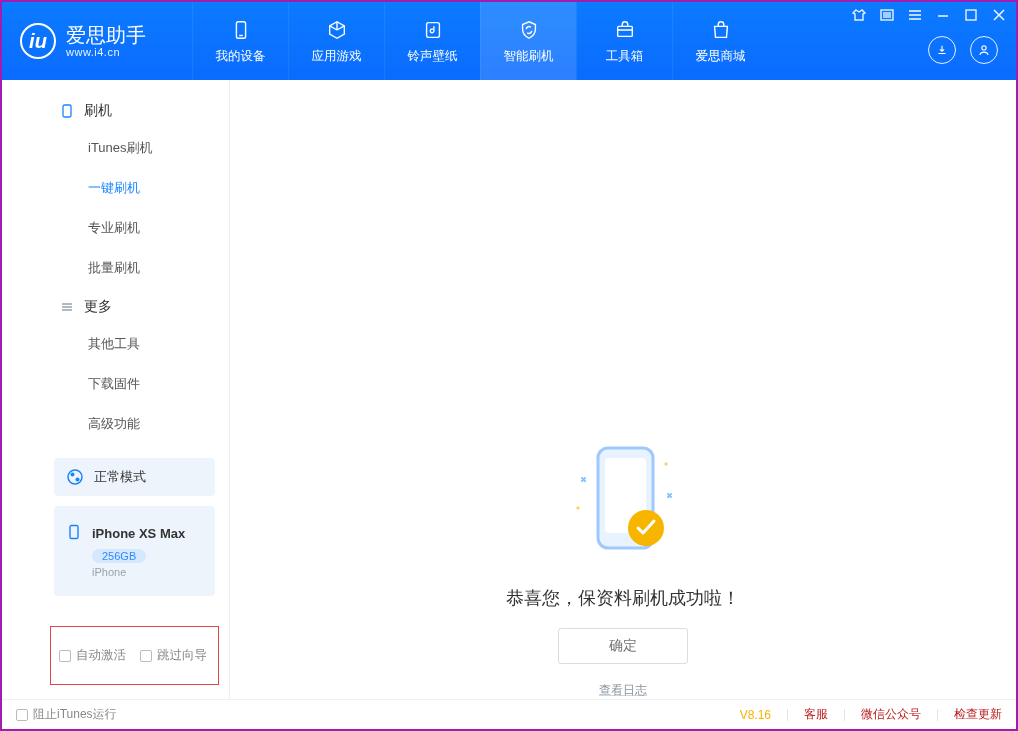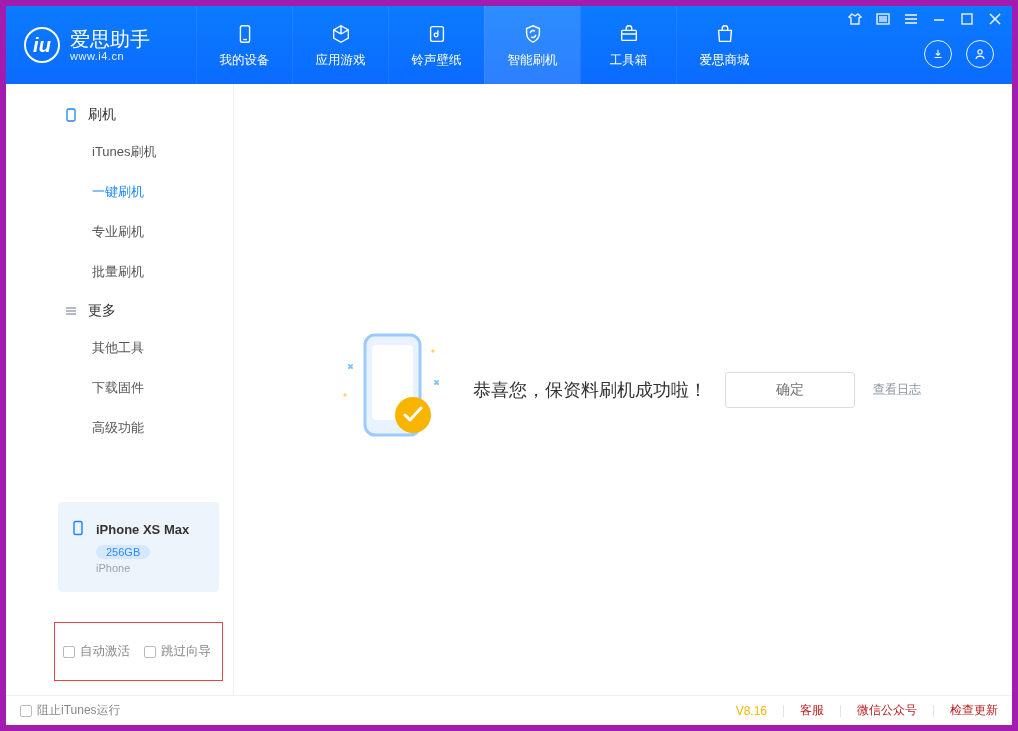--- a/index.html
+++ b/index.html
@@ -1,17 +1,17 @@
 <!DOCTYPE html>
 <html><head>
 <meta charset="utf-8">
 <style>
 * { margin: 0; padding: 0; box-sizing: border-box; }
 body { font-family: "Microsoft YaHei", "PingFang SC", sans-serif; font-size: 13px; color: #333; background: #fff; }
-.window { width: 1018px; height: 731px; border: 6px solid #a21caf; display: flex; flex-direction: column; position: relative; }
+.window { width: 1018px; height: 731px; border: 2px solid #a21caf; display: flex; flex-direction: column; position: relative; }
 
 
 .header { height: 78px; background: linear-gradient(to bottom, #0b7bff, #0b6bff); display: flex; align-items: stretch; color: #fff; position: relative; }
 .logo-area { width: 190px; display: flex; align-items: center; padding-left: 18px; gap: 10px; }
 .logo-circle { width: 36px; height: 36px; border-radius: 50%; border: 2px solid #fff; display: flex; align-items: center; justify-content: center; font-size: 20px; font-weight: bold; font-style: italic; }
 .logo-text { display: flex; flex-direction: column; line-height: 1.1; }
 .logo-title { font-size: 20px; font-weight: 500; }
 .logo-sub { font-size: 11px; opacity: .9; letter-spacing: .5px; }
 .nav { display: flex; }
 .nav-item { width: 96px; display: flex; flex-direction: column; align-items: center; justify-content: center; gap: 5px; cursor: pointer; border-left: 1px solid rgba(255,255,255,.08); }
@@ -38,21 +38,21 @@
 .device-card { background: #eef4fb; border-radius: 4px; padding: 18px 12px; }
 .device-row1 { display: flex; align-items: center; gap: 10px; }
 .device-name { font-size: 13px; font-weight: 600; color: #333; }
 .capacity-badge { display: inline-block; margin-top: 6px; margin-left: 26px; background: #d6e8ff; color: #2a8cff; border-radius: 10px; padding: 1px 10px; font-size: 11px; }
 .device-sub { margin-left: 26px; font-size: 11px; color: #9aa3ad; margin-top: 3px; }
 .options-box { margin: 20px 10px 14px; border: 1.5px solid #e04646; padding: 20px 8px; display: flex; gap: 14px; }
 .chk { display: flex; align-items: center; gap: 5px; font-size: 12.5px; color: #888; cursor: pointer; }
 .chk-box { width: 12px; height: 12px; border: 1px solid #bbb; border-radius: 2px; }
 
 
-.main { flex: 1; display: flex; flex-direction: row; align-items: center; justify-content: center; gap: 18px; }
+.main { flex: 1; display: flex; flex-direction: column; align-items: center; justify-content: flex-end; gap: 18px; }
 .illus { width: 130px; height: 130px; position: relative; }
 .msg-title { font-size: 18px; color: #333; }
 .ok-btn { width: 130px; height: 36px; border: 1px solid #d7dde4; background: #fff; border-radius: 3px; font-size: 14px; color: #737373; cursor: pointer; }
 .log-link { font-size: 12px; color: #8a939e; cursor: pointer; text-decoration: underline; text-decoration-color: #cfd6de; }
 
 
 .statusbar { height: 30px; border-top: 1px solid #eef0f3; display: flex; align-items: center; padding: 0 14px; font-size: 12px; color: #888; }
 .status-chk { display: flex; align-items: center; gap: 5px; cursor: pointer; }
 .status-right { margin-left: auto; display: flex; align-items: center; gap: 16px; }
 .status-link { color: #b91c1c; cursor: pointer; }
@@ -196,20 +196,28 @@
               </svg>
             </span>
           <span>更多</span>
         </div>
         <div class="side-item">其他工具</div>
         <div class="side-item">下载固件</div>
         <div class="side-item">高级功能</div>
       </div>
 
       <div class="side-device-block">
+        <div class="mode-card">
+          <span class="mode-icon"><svg viewBox="0 0 18 18" fill="none" stroke="#1a84ff" stroke-width="1.5">
+                <circle cx="9" cy="9" r="7"></circle>
+                <circle cx="6.5" cy="6.5" r="2" fill="#1a84ff" stroke="none"></circle>
+                <circle cx="11.5" cy="11.5" r="2" fill="#1a84ff" stroke="none"></circle>
+              </svg></span>
+          <span class="mode-text">正常模式</span>
+        </div>
         <div class="device-card">
           <div class="device-row1">
             <span><svg viewBox="0 0 16 16" width="16" height="16" fill="none" stroke="#1a84ff" stroke-width="1.4">
                   <rect x="4" y="1.5" width="8" height="13" rx="1.5"></rect>
                 </svg></span>
             <span class="device-name">iPhone XS Max</span>
           </div>
           <span class="capacity-badge">256GB</span>
           <div class="device-sub">iPhone</div>
         </div>

